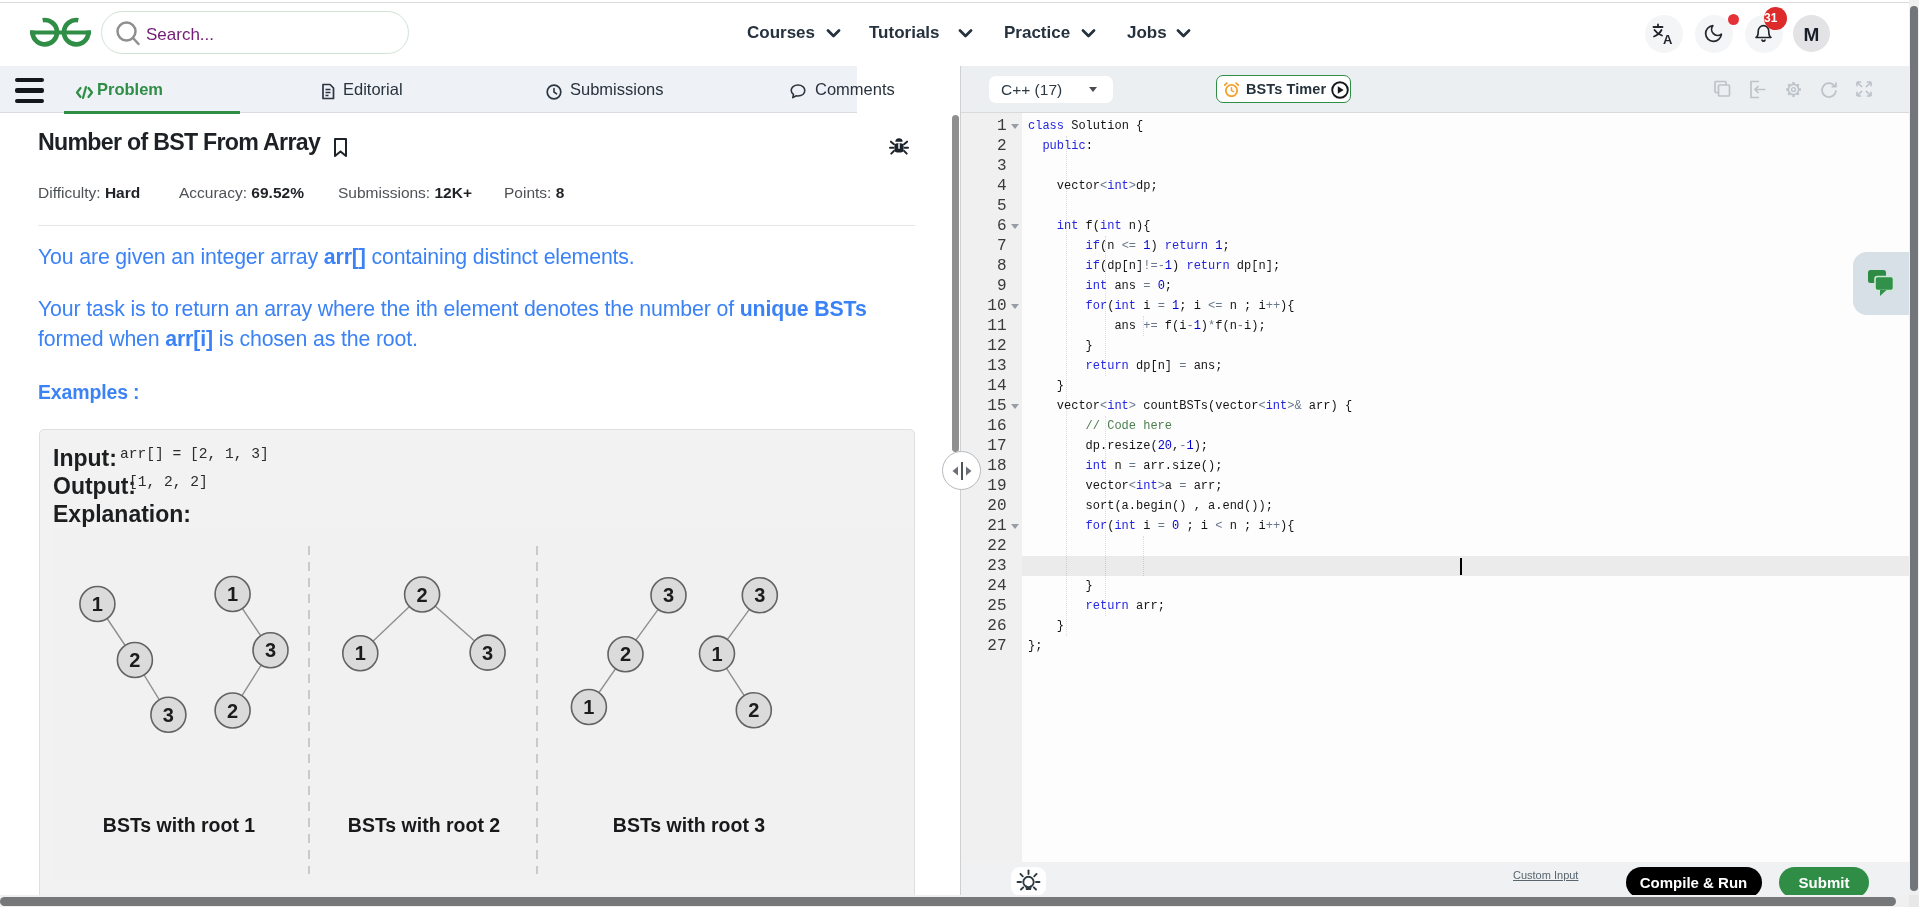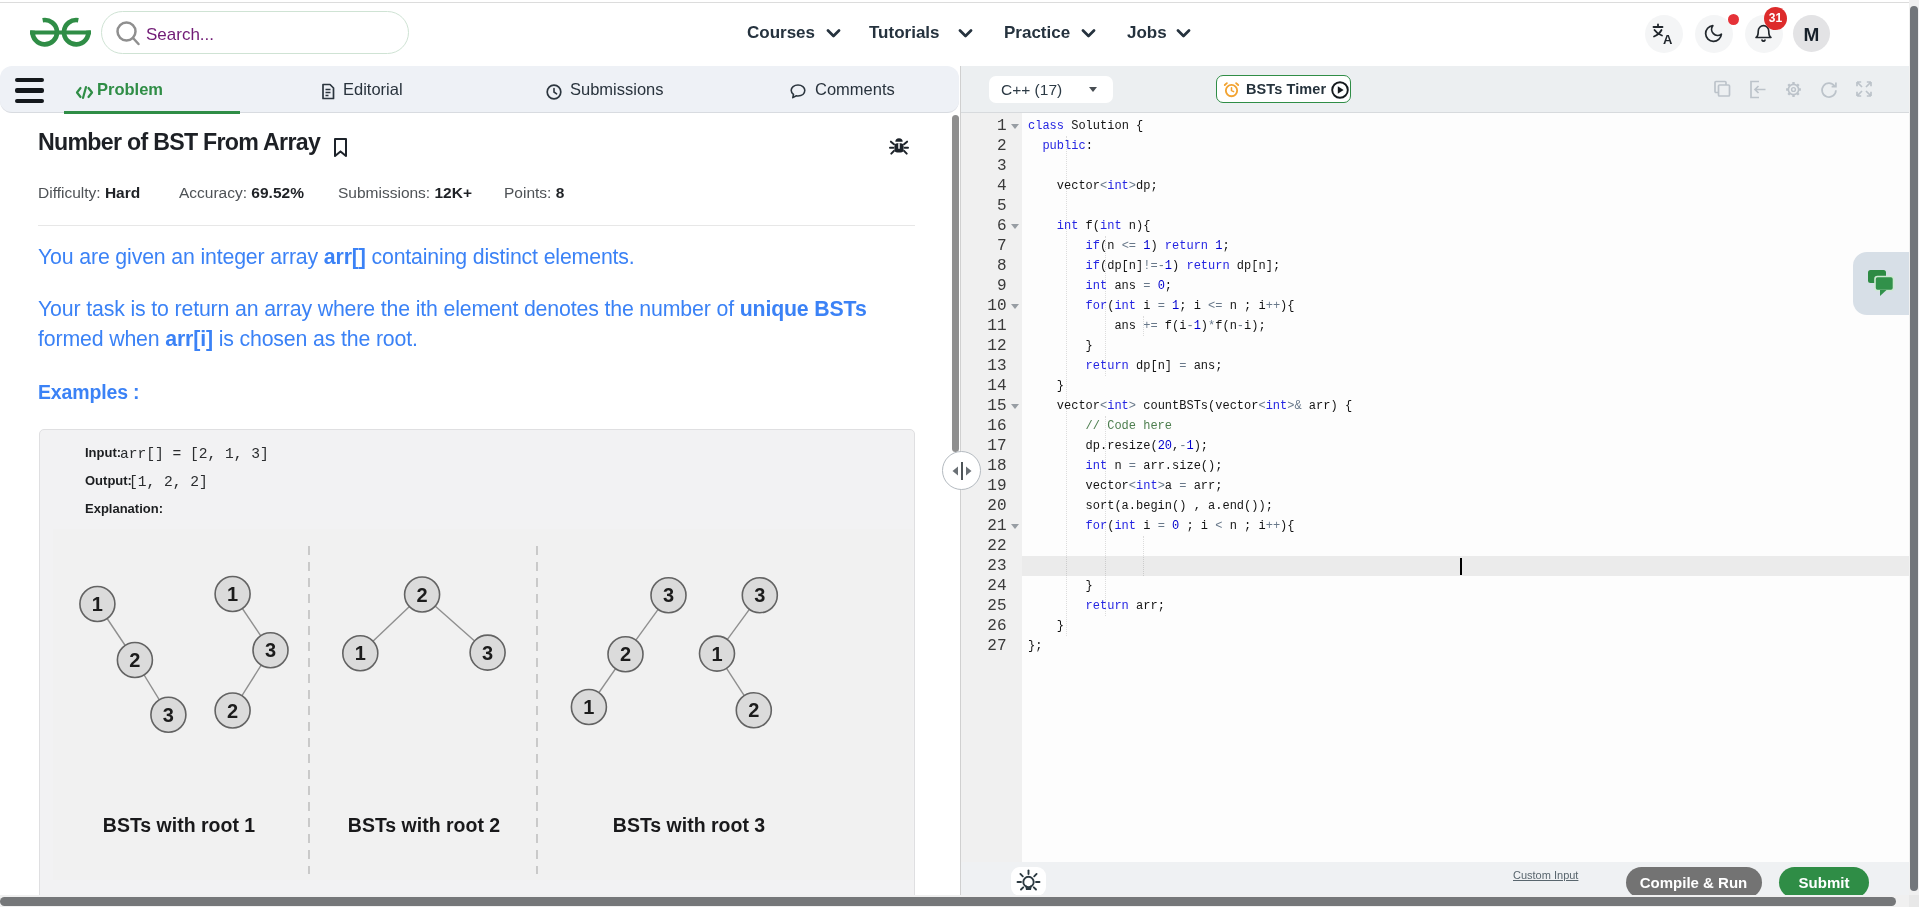--- a/index.html
+++ b/index.html
@@ -5,32 +5,32 @@
   font-family:"Liberation Sans", sans-serif; }
 .abs { position:absolute; }
 
 #nav { position:absolute; left:0; top:0; width:1919px; height:66px; background:#fff; }
 #topline { position:absolute; left:0; top:2px; width:1919px; height:1px; background:#dcdcdc; }
 #search { position:absolute; left:101px; top:11px; width:308px; height:43px; border:1.5px solid #cfe3d4; border-radius:22px; background:#fff; }
 #search span { position:absolute; left:44px; top:12.5px; font-size:17px; color:#701a75; }
 .navlink { position:absolute; top:23px; font-size:17px; font-weight:600; color:#25323e; }
 .circ { position:absolute; border-radius:50%; background:#f4f5f6; }
 
-#tabs { position:absolute; left:0; top:66px; width:959px; height:47px; background:#eef1f6; border-bottom:1.5px solid #d8dbe0;border-radius:12px; }
+#tabs { position:absolute; left:0; top:66px; width:857px; height:47px; background:#eef1f6; border-bottom:1.5px solid #d8dbe0; }
 .bar { position:absolute; left:15px; width:29px; height:4.5px; border-radius:2px; background:#14181c; }
 .tabtxt { position:absolute; top:14px; font-size:16.5px; color:#29333d; }
 
 #title { position:absolute; left:38px; top:129px; font-size:23.2px; font-weight:bold; color:#1d2025; letter-spacing:-0.72px; }
 .stat { position:absolute; top:184px; font-size:15.5px; color:#4e5256; }
 .stat b { color:#1f2226; }
 #hr1 { position:absolute; left:38px; top:225px; width:877px; height:1px; background:#e7e7e7; }
 .para { position:absolute; left:38px; font-size:21.3px; color:#3b82f6; line-height:30px; letter-spacing:-0.15px; }
 #exbox { position:absolute; left:39px; top:429px; width:876px; height:478px; background:#f2f2f3; border:1px solid #dfdfe1; border-radius:5px; }
 .exline { position:absolute; left:13px; width:850px; font-size:14.6px; font-family:"Liberation Mono", monospace; color:#2a2c2e; }
-.exline b { font-family:"Liberation Sans", sans-serif; font-size:13px; color:#1c1e20;margin-left:32px; }
+.exline b { font-family:"Liberation Sans", sans-serif; font-size:23px; color:#1c1e20; }
 #diagram { position:absolute; left:13px; top:99px; width:860px; height:351px; background:#f1f1f1; }
 
 #lsb { position:absolute; left:952px; top:115px; width:6.5px; height:337px; border-radius:3.5px; background:#8f8f8f; z-index:6; }
 #divline { position:absolute; left:959.5px; top:66px; width:1.5px; height:829px; background:#d0d0d0; z-index:5; }
 #handle { position:absolute; left:941.5px; top:450.5px; width:39px; height:39px; border-radius:50%; background:#fff; border:1.5px solid #b4bac0; z-index:30; }
 
 #rhead { position:absolute; left:961px; top:66px; width:948px; height:47px; background:#eceff1; border-bottom:1.5px solid #d7dadd; }
 #langsel { position:absolute; left:28px; top:9.5px; width:124px; height:27px; background:#fff; border-radius:7px; font-size:15.5px; color:#2c3a45; line-height:27px; padding-left:12px; }
 #caret { position:absolute; right:16px; top:11px; width:0; height:0; border-left:4.5px solid transparent; border-right:4.5px solid transparent; border-top:5.5px solid #474d52; }
 #timer { position:absolute; left:255px; top:9px; width:135px; height:28px; background:#fff; border:1.5px solid #2f8d46; border-radius:7px; }
@@ -111,21 +111,21 @@
 </svg>
 <div class="circ" style="left:1727.5px;top:13.5px;width:11px;height:11px;background:#e53238"></div>
 <div class="circ" style="left:1744.5px;top:14.5px;width:38px;height:38px"></div>
 <svg class="abs" style="left:1753px;top:23px" width="21" height="22" viewBox="0 0 24 24">
   <g stroke="#20262c" stroke-width="1.9" fill="none" stroke-linecap="round" stroke-linejoin="round">
     <path d="M18 8.5 a6 6 0 0 0-12 0 c0 6-2.5 7.5-2.5 7.5 h17 s-2.5-1.5-2.5-7.5"></path>
     <path d="M10.3 19 a1.8 1.8 0 0 0 3.4 0"></path>
   </g>
 </svg>
 <div class="circ" style="left:1764px;top:7px;width:23px;height:23px;background:#dd2b2b"></div>
-<div class="abs" style="left:1764px;top:10.5px;width:23px;text-align:center;font-size:12px;font-weight:bold;color:#fff">31</div>
+<div class="abs" style="left:1764px;top:10.5px;width:23px;font-size:12px;font-weight:bold;color:#fff">31</div>
 <div class="circ" style="left:1793px;top:15px;width:37px;height:37px;background:#e3e3e5"></div>
 <div class="abs" style="left:1793px;top:23.5px;width:37px;text-align:center;font-size:19px;font-weight:bold;color:#17202a">M</div>
 
 </div>
 <div id="tabs">
   <div class="bar" style="top:11.5px"></div>
   <div class="bar" style="top:22px"></div>
   <div class="bar" style="top:32.5px"></div>
   <svg class="abs" style="left:75px;top:19px" width="19" height="15" viewBox="0 0 19 15">
     <g stroke="#2f8d46" stroke-width="2.2" fill="none" stroke-linecap="round" stroke-linejoin="round">
@@ -367,21 +367,21 @@
         <line x1="5.4" y1="5.9" x2="7.8" y2="8.3"></line>
         <line x1="21.6" y1="5.9" x2="19.2" y2="8.3"></line>
         <line x1="2.5" y1="14" x2="6" y2="14"></line>
         <line x1="21" y1="14" x2="24.5" y2="14"></line>
         <line x1="6" y1="21.5" x2="8.2" y2="19.3"></line>
         <line x1="21" y1="21.5" x2="18.8" y2="19.3"></line>
       </g>
     </svg>
   </div>
   <div id="custin">Custom Input</div>
-  <div class="btn" style="left:664.5px;width:136px;background:#737373">Compile &amp; Run</div>
+  <div class="btn" style="left:664.5px;width:136px;background:#000000">Compile &amp; Run</div>
   <div class="btn" style="left:818px;width:90px;background:#2f8d46">Submit</div>
 </div>
 <div id="chat">
   <svg class="abs" style="left:14px;top:17px" width="30" height="30" viewBox="0 0 30 30">
     <rect x="1" y="1" width="18" height="13" rx="2.5" fill="#2e8b44"></rect>
     <rect x="8" y="7.5" width="18.5" height="14" rx="2.5" fill="#31914a" stroke="#cfe9d4" stroke-width="1.6"></rect>
     <path d="M13 21 L13 27 L19.5 21 z" fill="#31914a"></path>
   </svg>
 </div>
 <div id="vtrack"></div>

